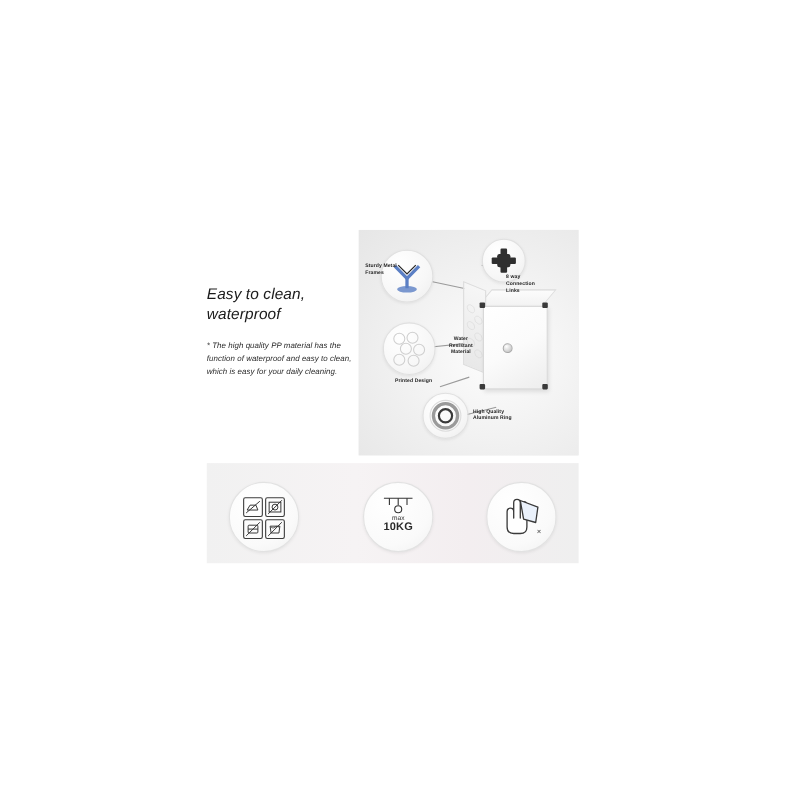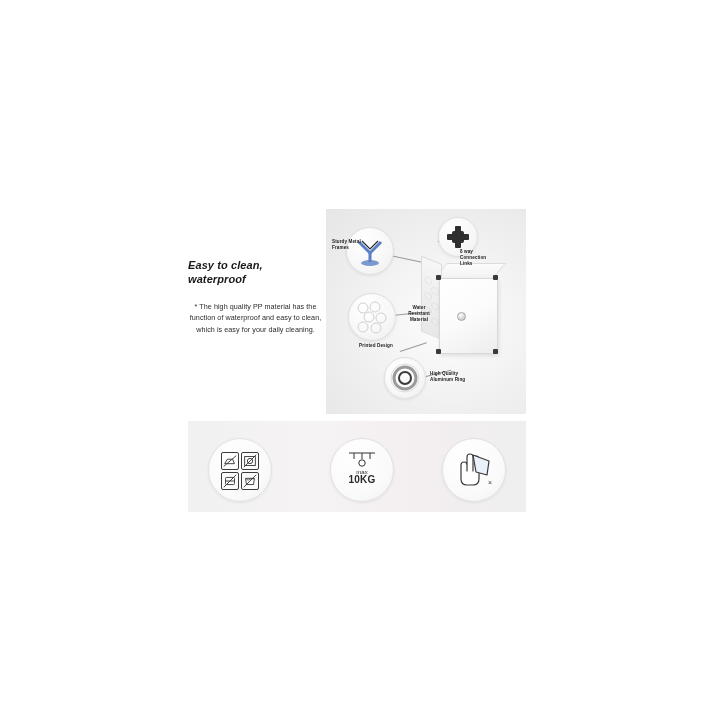--- a/index.html
+++ b/index.html
@@ -16,35 +16,35 @@
   }
 
   
   .left-text {
     position: absolute;
     left: 188px;
     top: 258px;
     width: 135px;
   }
   .headline {
-    font-size: 11px;
-    font-weight: bold;
+    font-size: 14px;
+    font-weight: normal;
     font-style: italic;
     color: #1a1a1a;
     line-height: 1.3;
     margin: 0 0 14px 0;
     letter-spacing: 0.1px;
   }
   .body-copy {
     font-size: 7.2px;
+    font-style: italic;
     color: #2b2b2b;
     line-height: 1.62;
     margin: 0;
     letter-spacing: 0.05px;
-    text-align: center;
   }
 
   
   .panel {
     position: absolute;
     left: 326px;
     top: 209px;
     width: 200px;
     height: 205px;
     background: linear-gradient(135deg, #f3f3f3 0%, #ececec 45%, #e9e9e9 100%);

